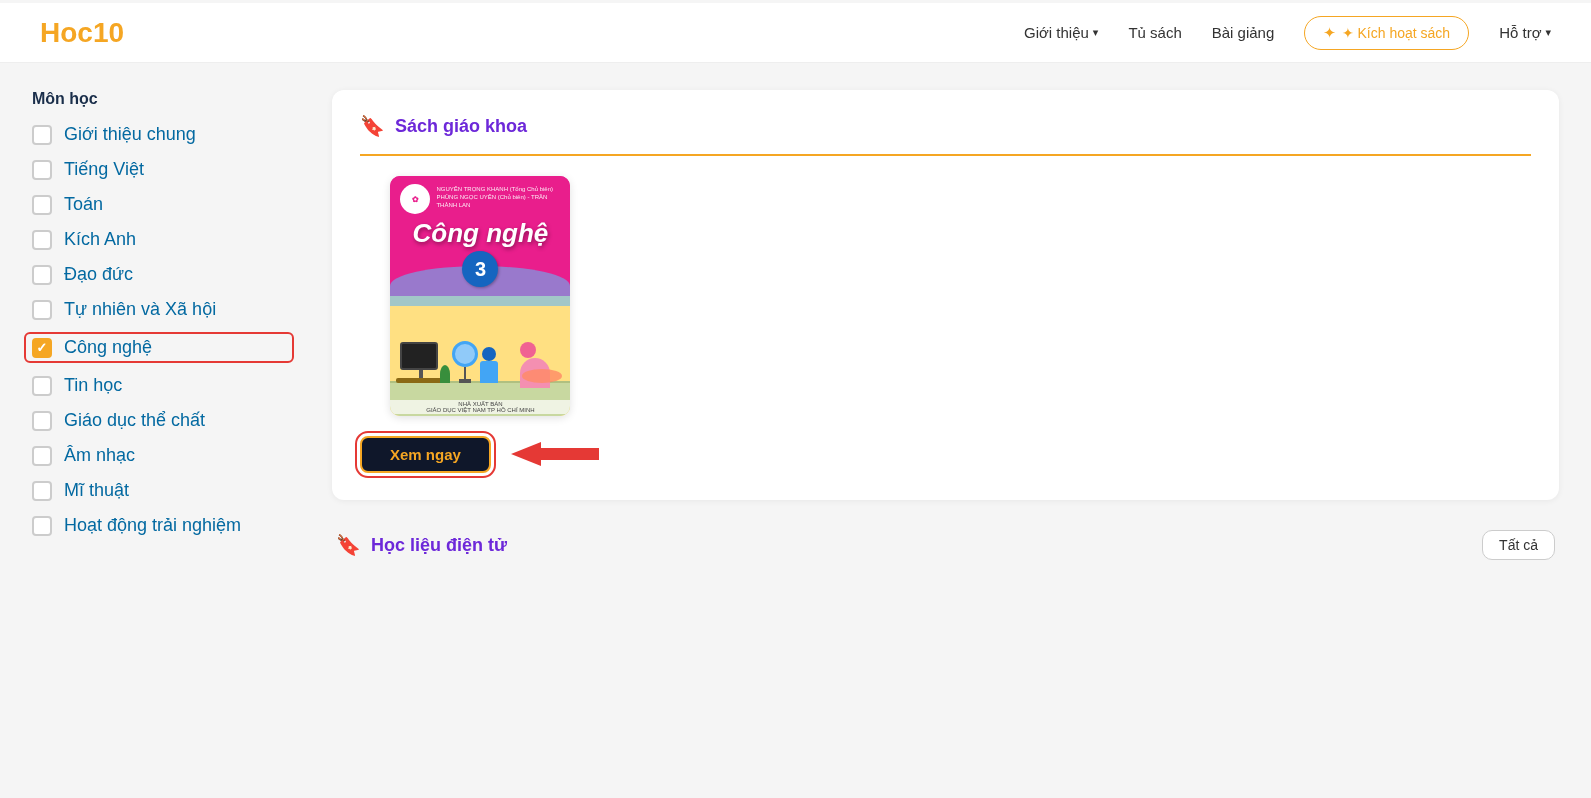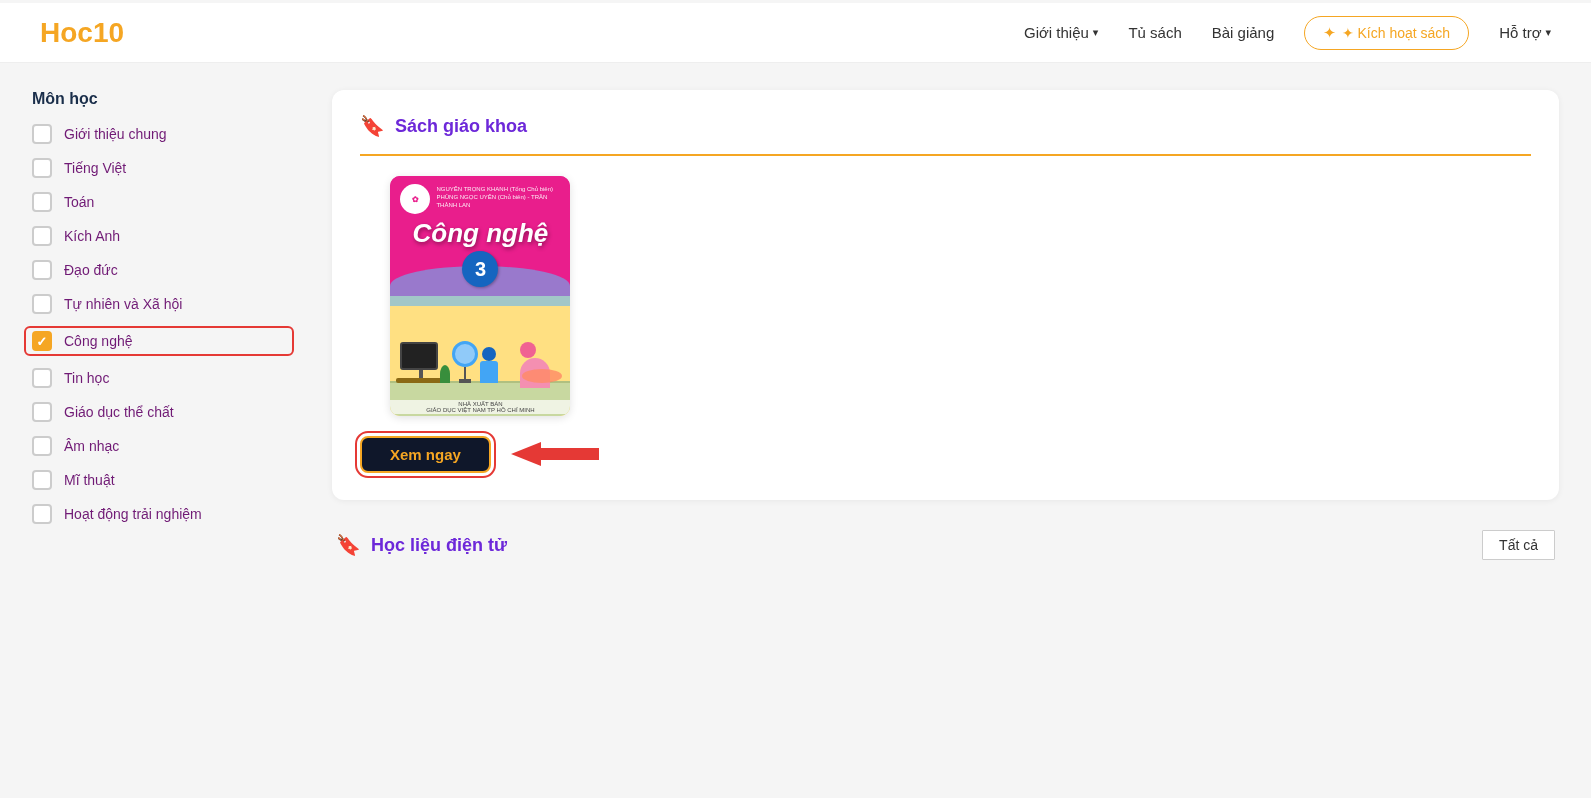--- a/index.html
+++ b/index.html
@@ -78,22 +78,22 @@
       flex-direction: column;
       gap: 14px;
     }
     .checkbox-item {
       display: flex;
       align-items: center;
       gap: 12px;
       cursor: pointer;
     }
     .checkbox-item label {
-      font-size: 14px;
-      color: #701a75;
+      font-size: 18px;
+      color: #0369a1;
       cursor: pointer;
     }
     .checkbox-box {
       width: 20px;
       height: 20px;
       border: 2px solid #ccc;
       border-radius: 4px;
       background: #fff;
       display: flex;
       align-items: center;
@@ -209,21 +209,21 @@
     .section-header-row {
       display: flex;
       align-items: center;
       gap: 10px;
     }
     .btn-all {
       border: 1px solid #ccc;
       background: #fff;
       color: #333;
       padding: 6px 16px;
-      border-radius: 1px;
+      border-radius: 10px;
       font-size: 14px;
       cursor: pointer;
     }
   </style>
 </head>
 <body>
 
 <header class="header">
   <div class="logo">
     <span>Hoc</span><span style="color:#f5a623;">10</span>

